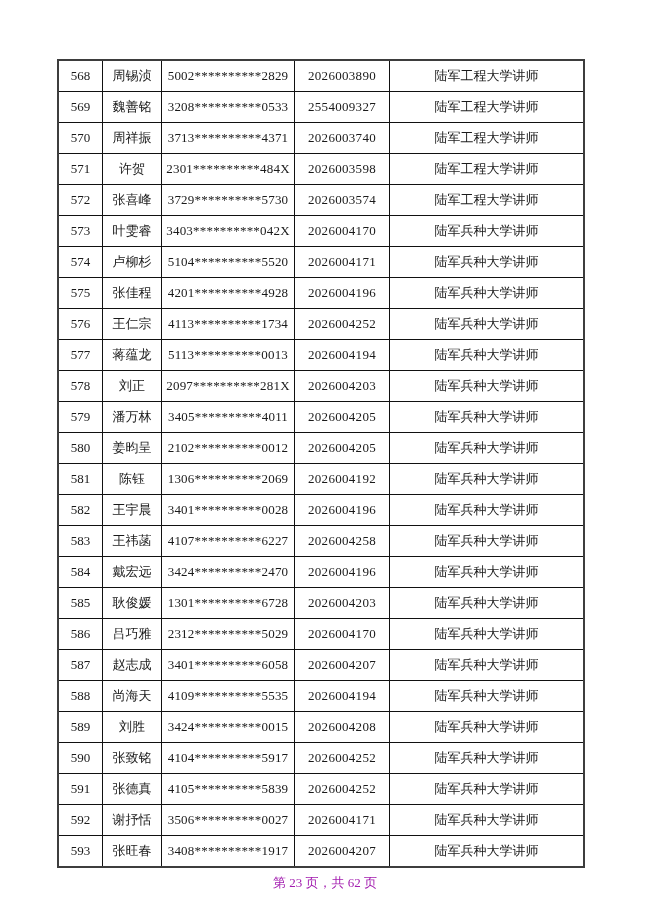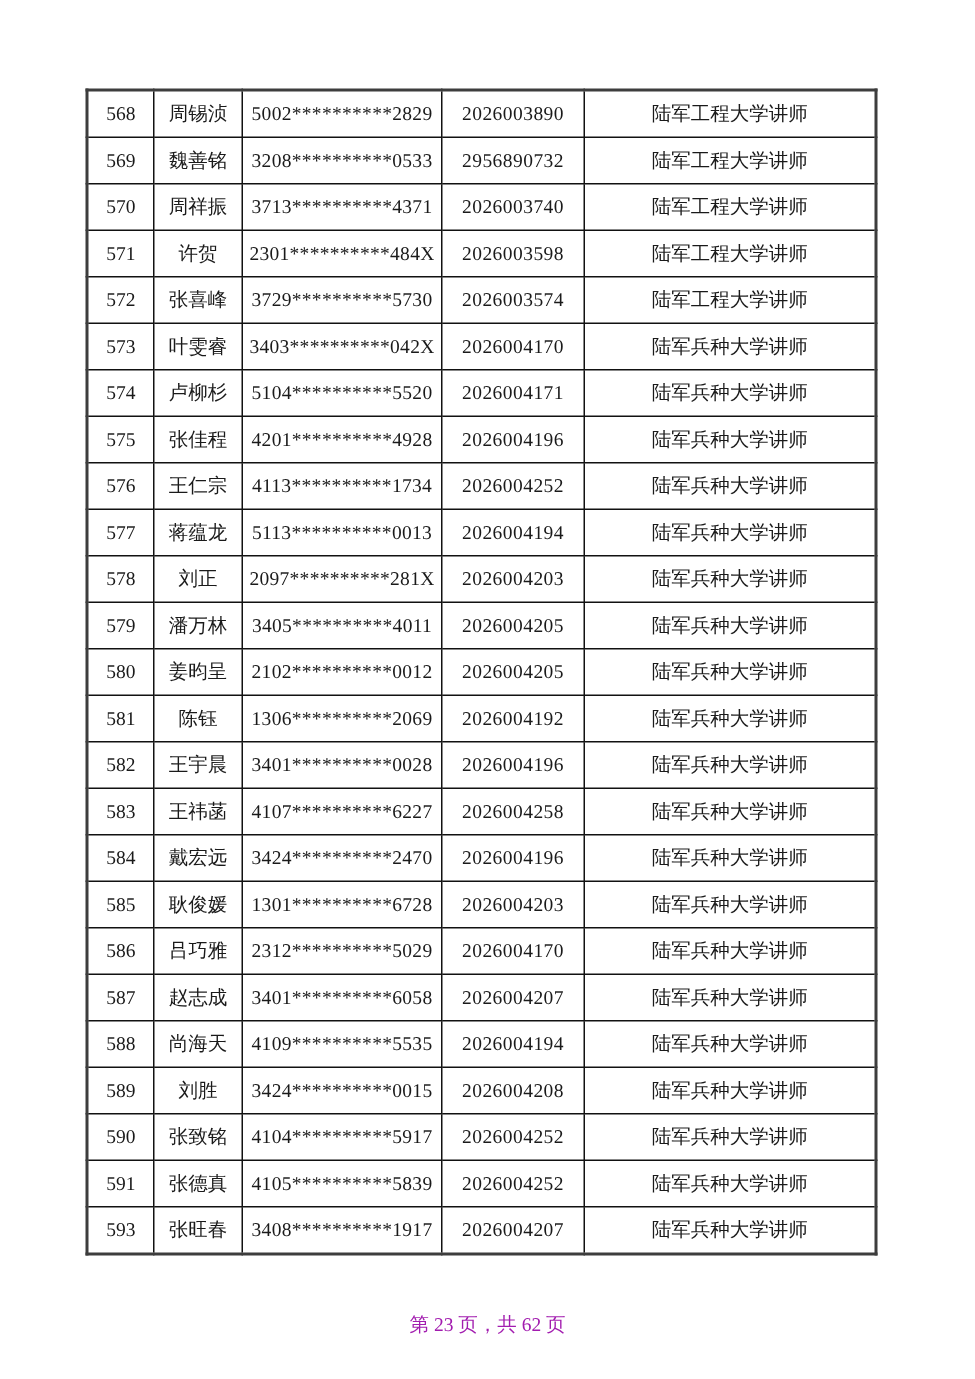--- a/index.html
+++ b/index.html
@@ -67,21 +67,21 @@
             <td class="c0">568</td>
             <td class="c1">周锡浈</td>
             <td class="c2">5002**********2829</td>
             <td class="c3">2026003890</td>
             <td class="c4">陆军工程大学讲师</td>
           </tr>
           <tr>
             <td class="c0">569</td>
             <td class="c1">魏善铭</td>
             <td class="c2">3208**********0533</td>
-            <td class="c3">2956890732</td>
+            <td class="c3">2554009327</td>
             <td class="c4">陆军工程大学讲师</td>
           </tr>
           <tr>
             <td class="c0">570</td>
             <td class="c1">周祥振</td>
             <td class="c2">3713**********4371</td>
             <td class="c3">2026003740</td>
             <td class="c4">陆军工程大学讲师</td>
           </tr>
           <tr>
@@ -225,20 +225,27 @@
             <td class="c4">陆军兵种大学讲师</td>
           </tr>
           <tr>
             <td class="c0">591</td>
             <td class="c1">张德真</td>
             <td class="c2">4105**********5839</td>
             <td class="c3">2026004252</td>
             <td class="c4">陆军兵种大学讲师</td>
           </tr>
           <tr>
+            <td class="c0">592</td>
+            <td class="c1">谢抒恬</td>
+            <td class="c2">3506**********0027</td>
+            <td class="c3">2026004171</td>
+            <td class="c4">陆军兵种大学讲师</td>
+          </tr>
+          <tr>
             <td class="c0">593</td>
             <td class="c1">张旺春</td>
             <td class="c2">3408**********1917</td>
             <td class="c3">2026004207</td>
             <td class="c4">陆军兵种大学讲师</td>
           </tr>
         </tbody>
     </table>
   </div>
 

